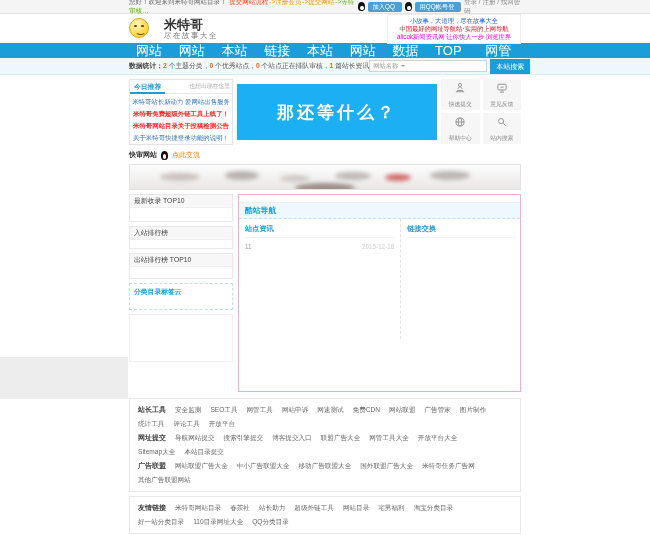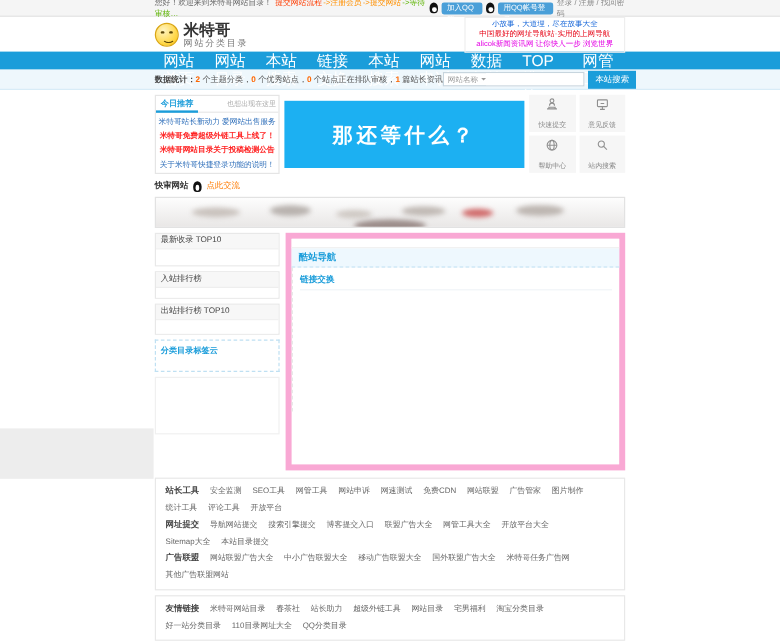--- a/index.html
+++ b/index.html
@@ -13,21 +13,21 @@
   .tb-left span{margin-right:1px}
   .tb-right{display:flex;align-items:center;gap:3px}
   .qq-btn{background:#4a9fd8;color:#fff;border-radius:2px;padding:0 4px;height:10px;line-height:10px;font-size:6.3px;cursor:pointer}
   .qq-ico{width:7px;height:9px;background:#111;border-radius:50% 50% 42% 42%;position:relative;display:inline-block;flex:none}
   .qq-ico::after{content:"";position:absolute;left:1.6px;bottom:.6px;width:3.8px;height:4.6px;background:#fff;border-radius:50%}
   .auth a,.auth span{color:#888}
 
   
   .header{height:29px}
   .header .wrap{display:flex;align-items:center;justify-content:space-between;height:100%}
-  .logo{display:flex;align-items:center;gap:4px}
+  .logo{display:flex;gap:15px}
   .smiley{width:20px;height:20px;border-radius:50%;background:radial-gradient(circle at 35% 30%,#fff4c2,#ffd43b 70%,#f2b20d);border:1px solid #d9a514;position:relative;flex:none}
   .smiley::before{content:"";position:absolute;left:4px;top:6px;width:2.5px;height:2.5px;background:#5d4708;border-radius:50%;box-shadow:7px 0 0 #5d4708}
   .smiley::after{content:"";position:absolute;left:4.5px;top:7px;width:9px;height:7px;border:1.4px solid transparent;border-bottom-color:#5d4708;border-radius:50%}
   .logo-title{font-size:13px;font-weight:bold;color:#333;line-height:13px}
   .logo-sub{font-size:7.5px;color:#777;letter-spacing:1.5px;line-height:9px}
   .head-ad{width:134px;border:1px solid #eee;padding:2px 3px;text-align:center}
   .head-ad p{font-size:6.3px;line-height:8px;white-space:nowrap;overflow:hidden}
 
   
   .nav{height:15px;background:#1b9dda}
@@ -74,21 +74,21 @@
 
   
   .main-row{margin-top:4px;display:flex;gap:5px;height:198px;align-items:flex-start}
   .side-col{width:104px;flex:none}
   .sbox{border:1px solid #e8e8e8;margin-bottom:4px}
   .sbox-h{height:13px;line-height:12px;background:#f7f7f7;border-bottom:1px solid #eee;font-size:6.8px;color:#444;padding-left:4px}
   .sbox-b{background:#fff}
   .tagbox{border:1px dashed #bfe0f2;padding:3px 4px;height:27px;margin-bottom:4px}
   .tag-title{color:#1b9dda;font-size:6.8px;font-weight:bold}
   .side-empty{border:1px solid #f0f0f0;height:48px}
-  .main-col{flex:1;border:5px solid #f9a8d4;align-self:stretch}
+  .main-col{flex:1;border:1px solid #f9a8d4;align-self:stretch}
   .main-strip{height:8px;border-bottom:1px solid #eee;background:#fff}
   .main-h{background:#eef8fe;color:#1b9dda;font-weight:bold;font-size:7.8px;height:16px;line-height:16px;padding-left:6px;border-bottom:1px dashed #bfe0f2}
   .main-body{display:flex;min-height:120px}
   .news-col{flex:1.4;padding:5px 6px}
   .links-col{flex:1;padding:5px 6px;border-left:1px dashed #e3e3e3}
   .col-h{color:#1b9dda;font-weight:bold;font-size:7.2px;padding-bottom:3px;border-bottom:1px solid #f0f4f8;margin-bottom:3px}
   .news-row{display:flex;justify-content:space-between;font-size:6.3px;line-height:12px;cursor:pointer}
   .news-row .nt{color:#999}
   .news-row .nd{color:#ccc}
 
@@ -121,21 +121,21 @@
     </div>
   </div>
 </div>
 
 <div class="header">
   <div class="wrap">
     <div class="logo">
       <span class="smiley"></span>
       <span>
         <div class="logo-title">米特哥</div>
-        <div class="logo-sub">网站分类目录</div>
+        <div class="logo-sub">尽在故事大全</div>
       </span>
     </div>
     <div class="head-ad" id="head-ad">
         <p style="color: rgb(21, 101, 216);">小故事，大道理，尽在故事大全</p>
         <p style="color: rgb(230, 0, 18);">中国最好的网址导航站·实用的上网导航</p>
         <p style="color: rgb(228, 0, 228);">alicok新闻资讯网 让你快人一步 浏览世界</p>
       </div>
   </div>
 </div>
 
@@ -252,20 +252,27 @@
       <div class="tagbox">
         <div class="tag-title">分类目录标签云</div>
       </div>
       <div class="side-empty"></div>
     </div>
 
     <div class="main-col">
       <div class="main-strip"></div>
       <div class="main-h">酷站导航</div>
       <div class="main-body">
+        <div class="news-col">
+          <div class="col-h">站点资讯</div>
+          <div class="news-row">
+            <span class="nt">11</span>
+            <span class="nd">2015-12-18</span>
+          </div>
+        </div>
         <div class="links-col">
           <div class="col-h">链接交换</div>
         </div>
       </div>
     </div>
   </div>
 
   <div class="flinks" id="flinks1">
       <div class="frow">
         <span class="ftitle">站长工具</span>

